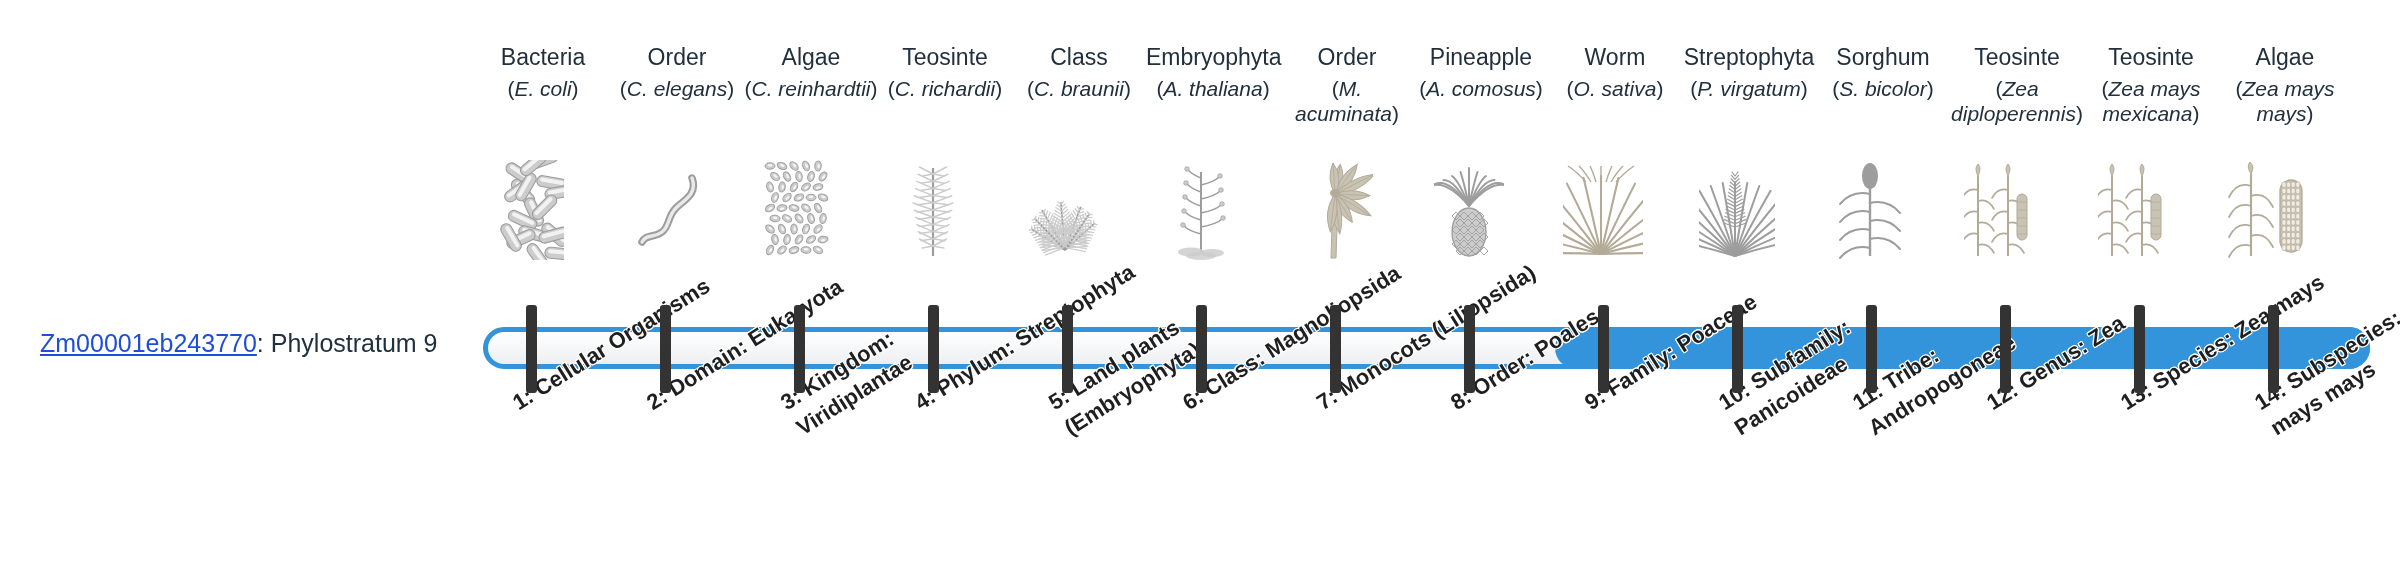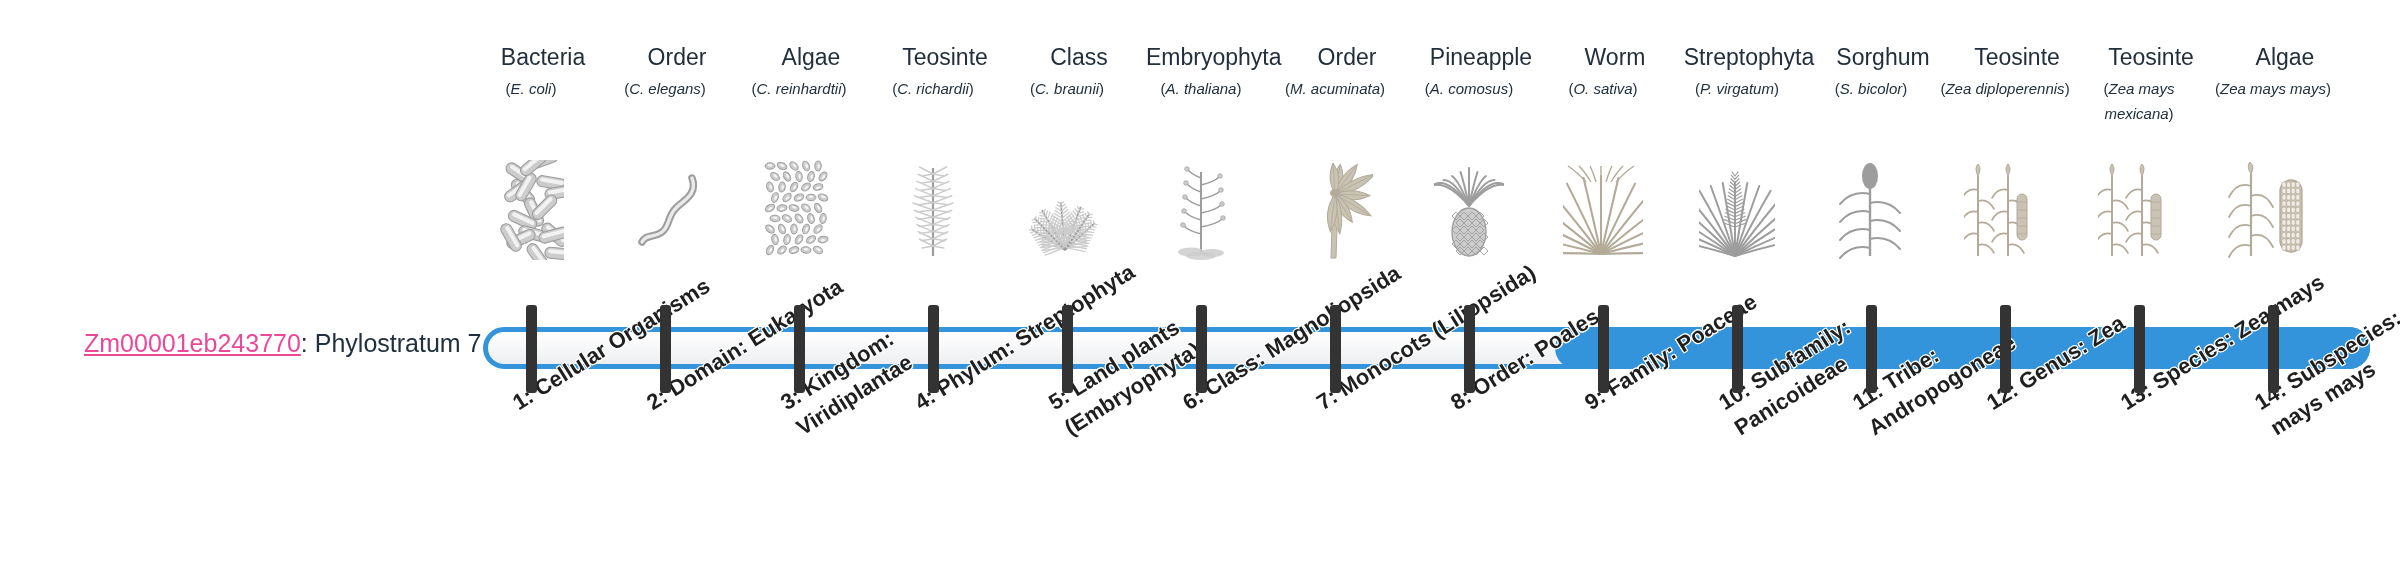--- a/index.html
+++ b/index.html
@@ -17,44 +17,43 @@
   .gene-label{
     position:absolute;
     left:40px; top:329px;
     width:420px;
     text-align:left;
     font-size:25px;
     color:#20303f;
     white-space:nowrap;
   }
   .gene-id{
-    color:#ec4899;
+    color:#1d4ed8;
     text-decoration:underline;
     cursor:pointer;
-    margin-left:44px;
   }
 
   
   .col{
     position:absolute;
     top:0;
     width:134px;
     text-align:center;
   }
   .common-name{
     position:absolute;
     top:44px; left:12px; width:134px;
     font-size:23px;
     line-height:27px;
     color:#22303d;
   }
   .sci-name{
     position:absolute;
-    top:76px; left:0; width:134px;
-    font-size:15px;
+    top:76px; left:12px; width:134px;
+    font-size:21px;
     line-height:25px;
     font-style:italic;
     color:#22303d;
   }
   .sci-name .rm{font-style:normal;}
 
   
   .art{
     position:absolute;
     top:160px; left:0; width:134px; height:100px;
@@ -112,21 +111,21 @@
     white-space:normal;
     text-align:left;
   }
 </style>
 </head>
 <body>
 
 <div id="stage">
 
   <div class="gene-label">
-    <span class="gene-id">Zm00001eb243770</span><span>: </span><span>Phylostratum 7</span>
+    <span class="gene-id">Zm00001eb243770</span><span>: </span><span>Phylostratum 9</span>
   </div>
 
   <div id="columns-host">
       <div class="col" style="left: 464px;">
         <div class="common-name">Bacteria</div>
         <div class="sci-name"><span class="rm">(</span>E. coli<span class="rm">)</span></div>
         <div class="art">
           <svg width="66" height="100" viewBox="0 0 60 100">
             <g transform="translate(8,6) rotate(34)">
         <rect x="-2" y="-5" width="30" height="11" rx="5.5" fill="#cccccc" stroke="#9d9d9d" stroke-width="1.1"></rect>

